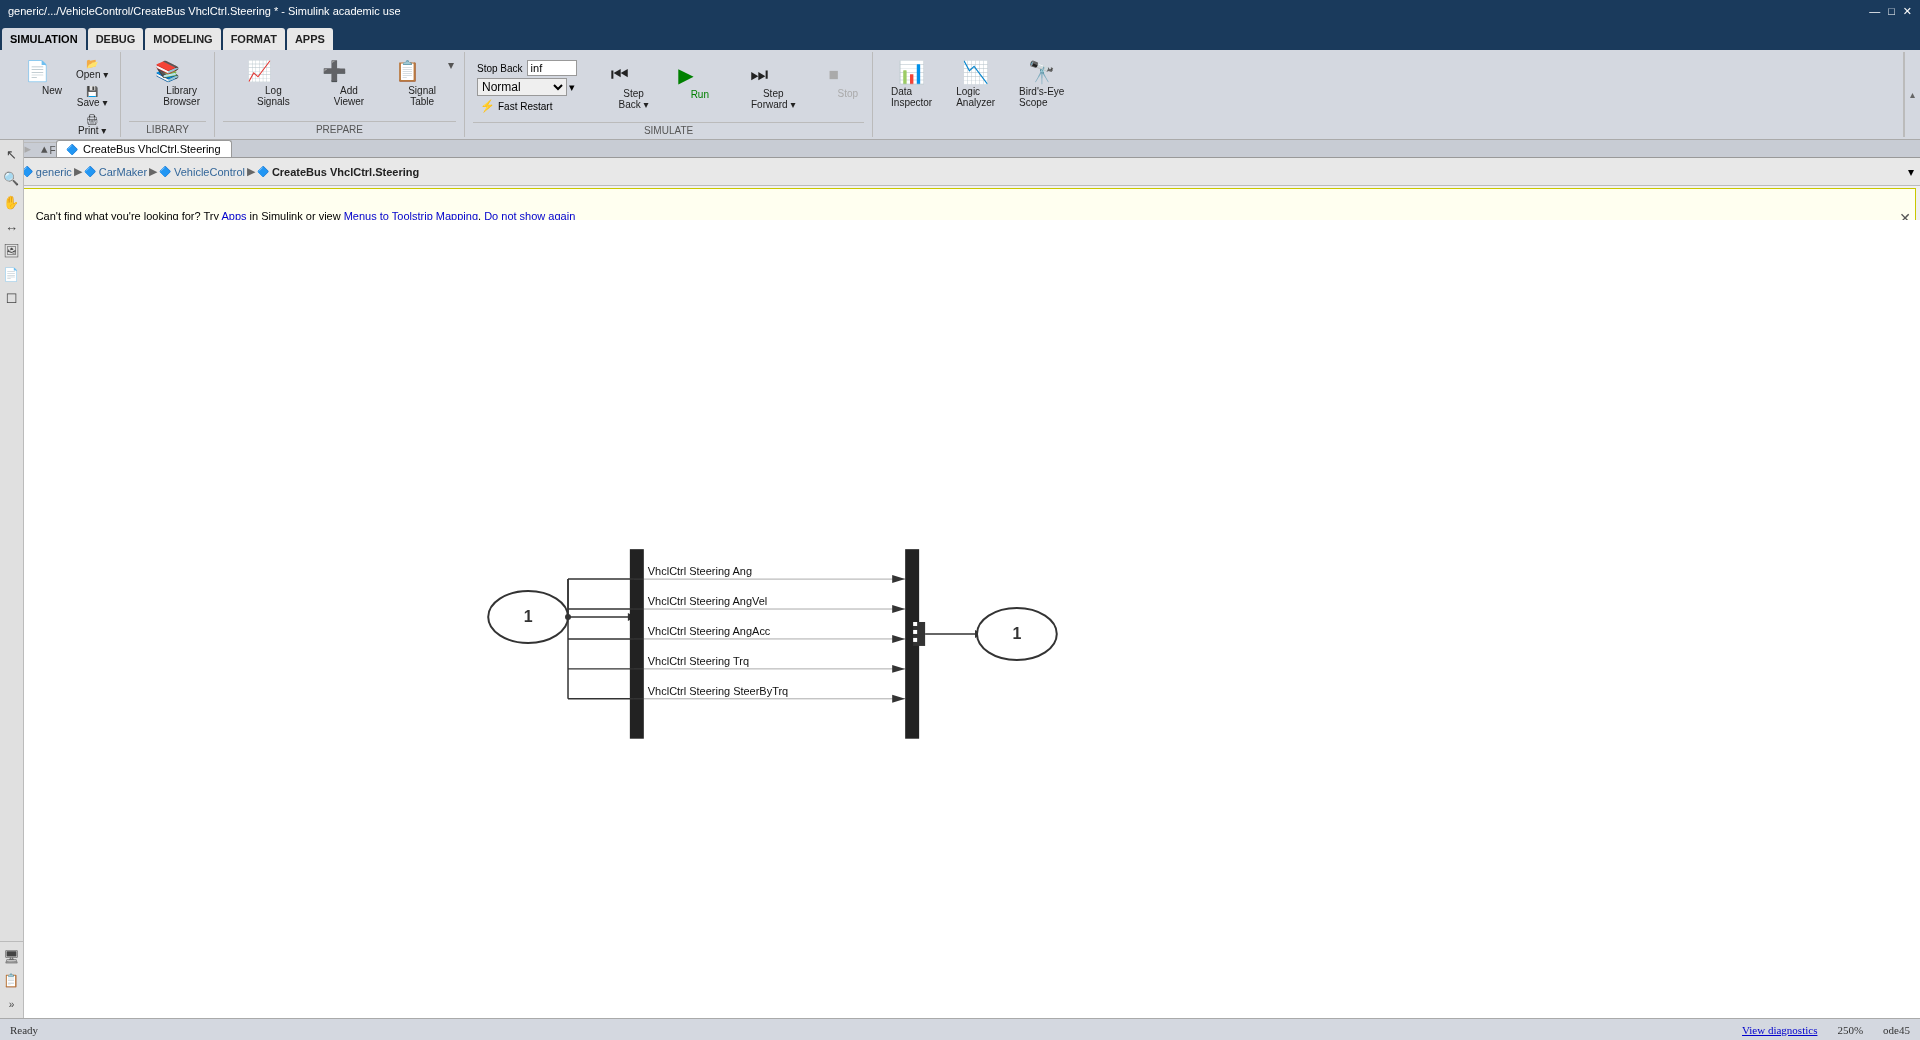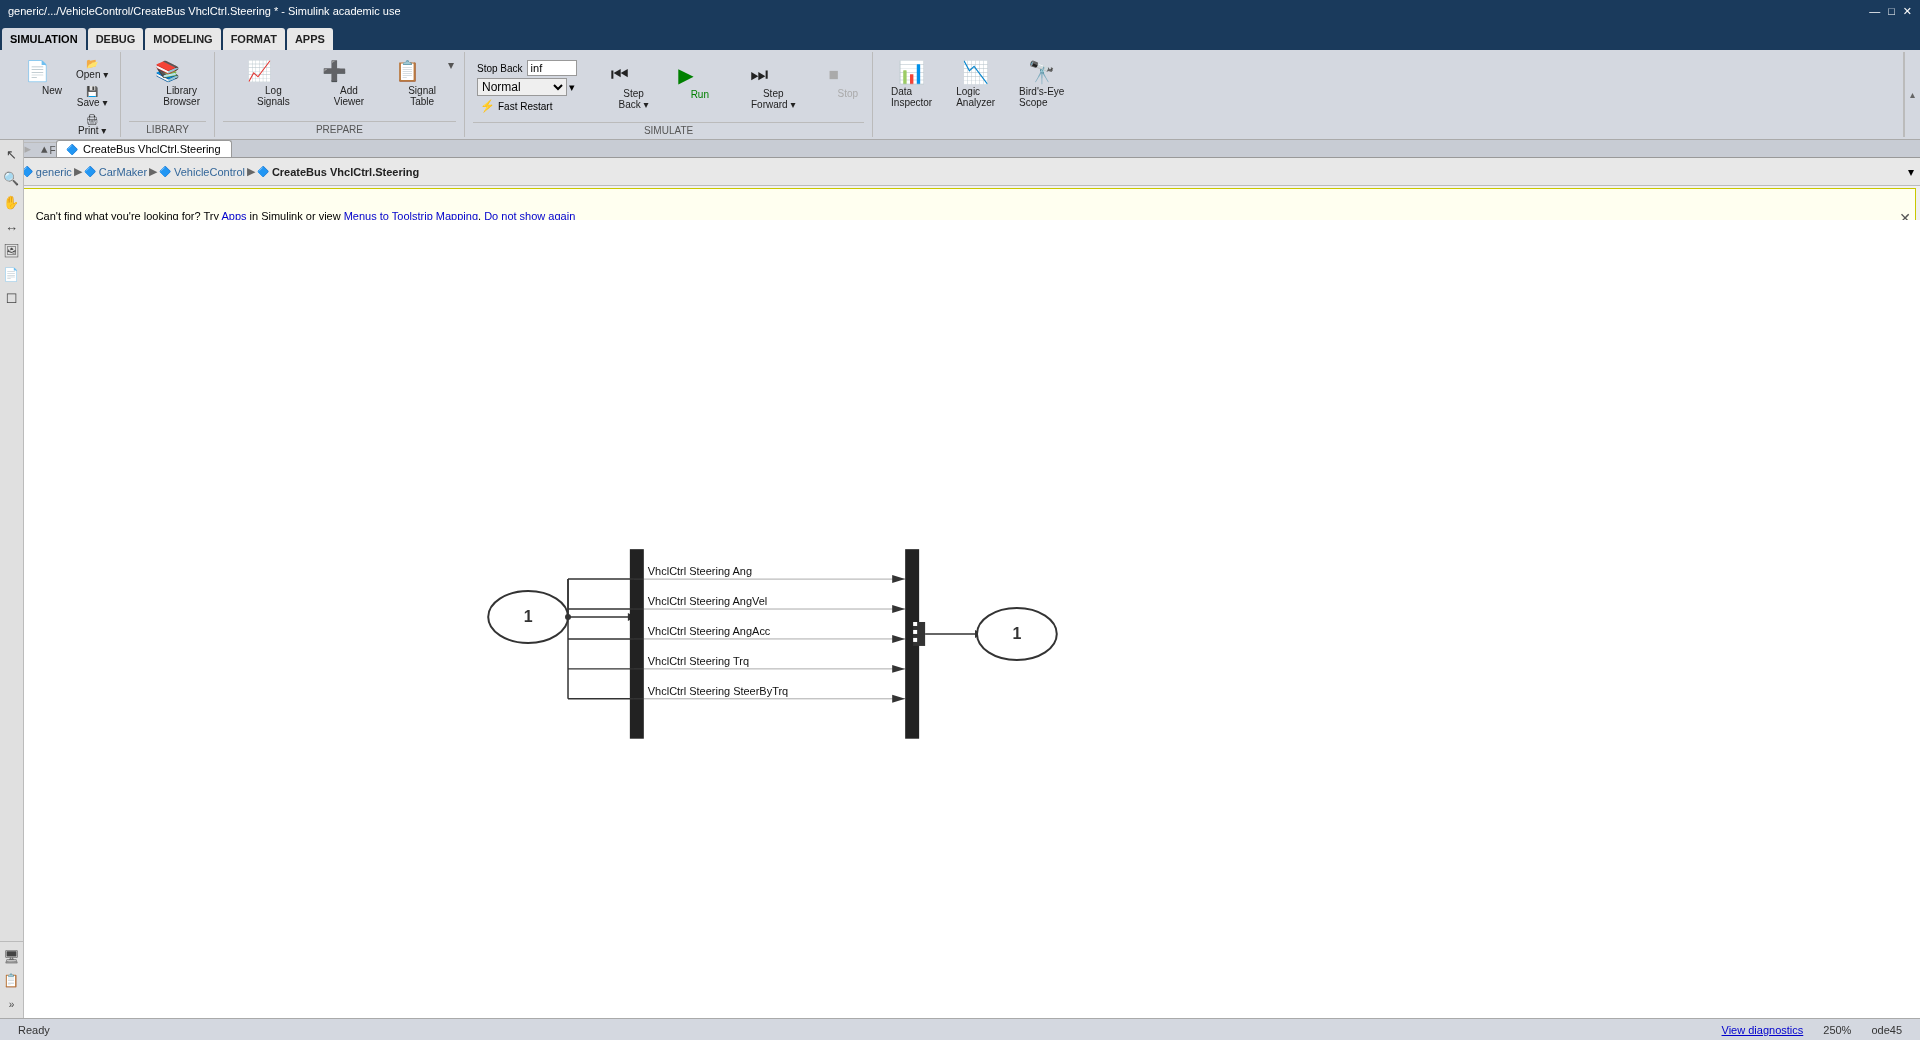--- a/index.html
+++ b/index.html
@@ -242,23 +242,24 @@
       position: absolute;
       bottom: 0;
       left: 0;
       right: 0;
       height: 22px;
       background: #d4d8e0;
       border-top: 1px solid #aaa;
       display: flex;
       align-items: center;
       justify-content: space-between;
-      padding: 0 18px;
+      padding: 0 10px;
       font-size: 11px;
       color: #333;
+      font-family: Liberation Serif, serif;
     }
     #statusbar .status-left { display: flex; align-items: center; gap: 8px; }
     #statusbar .status-right { display: flex; align-items: center; gap: 20px; }
     #statusbar a { color: #0000cc; }
     .editor-tab {
       background: #e0e4ec;
       border: 1px solid #999;
       border-bottom: none;
       padding: 2px 10px;
       font-size: 11px;

